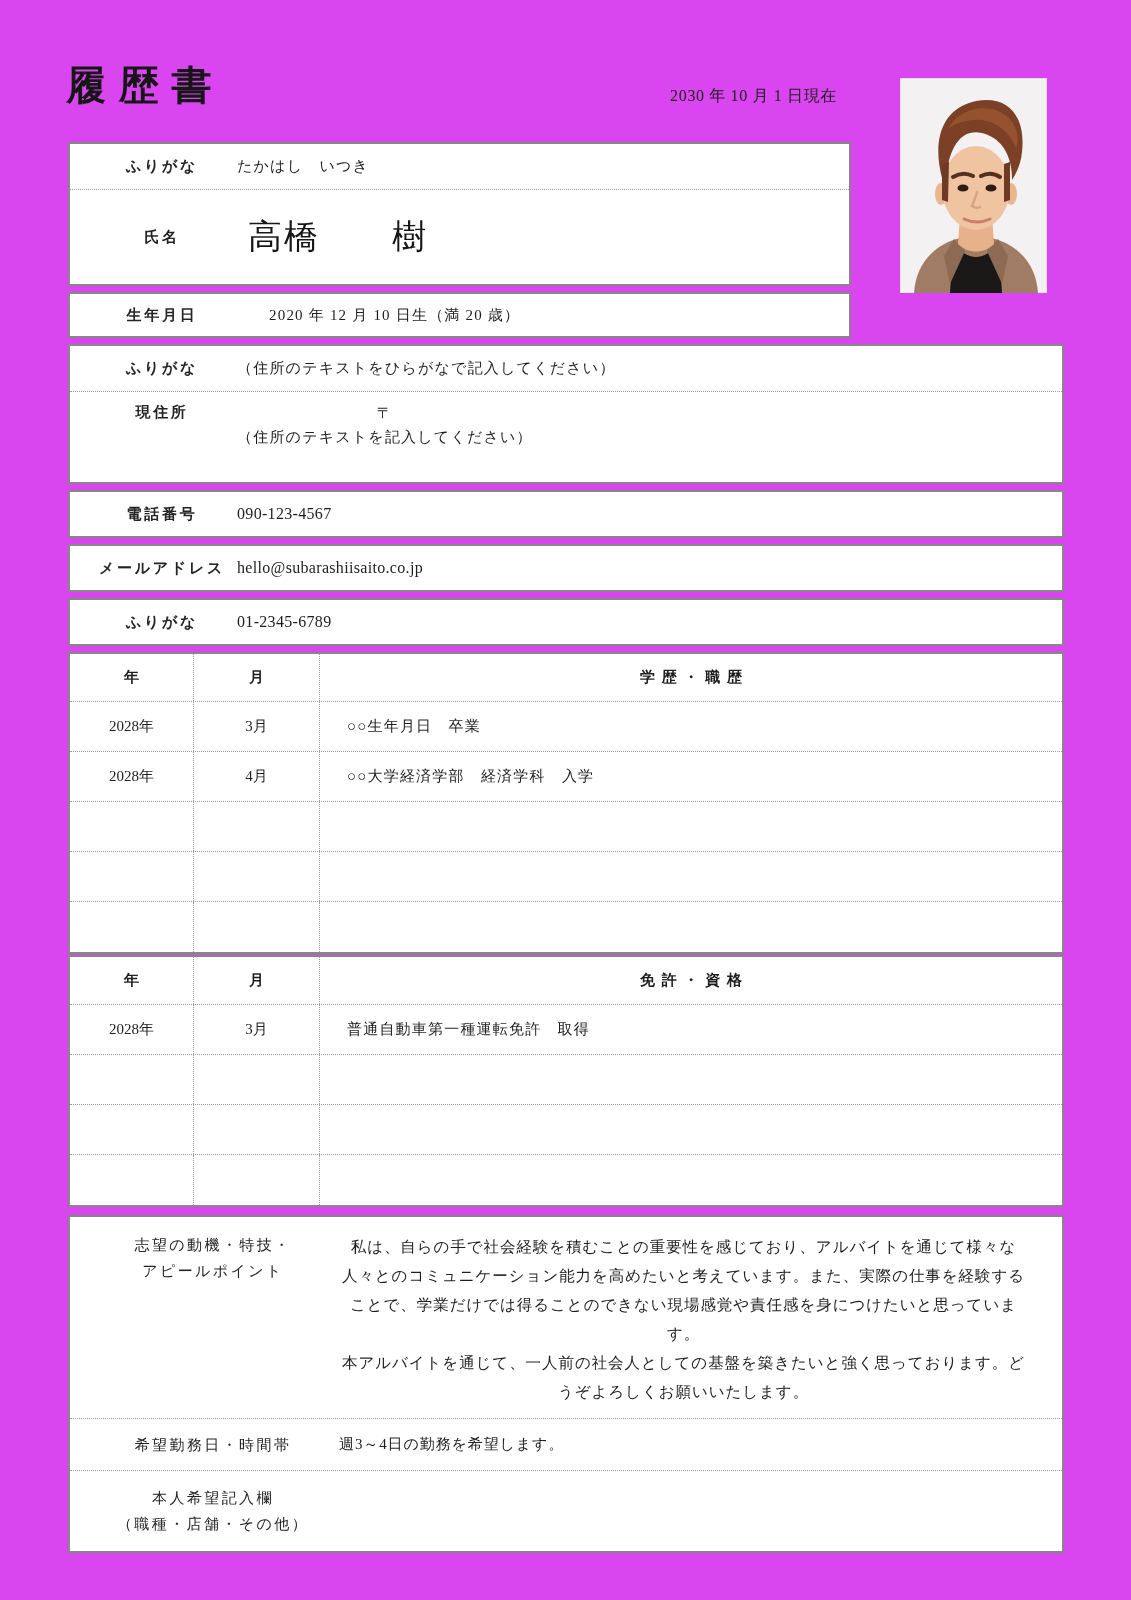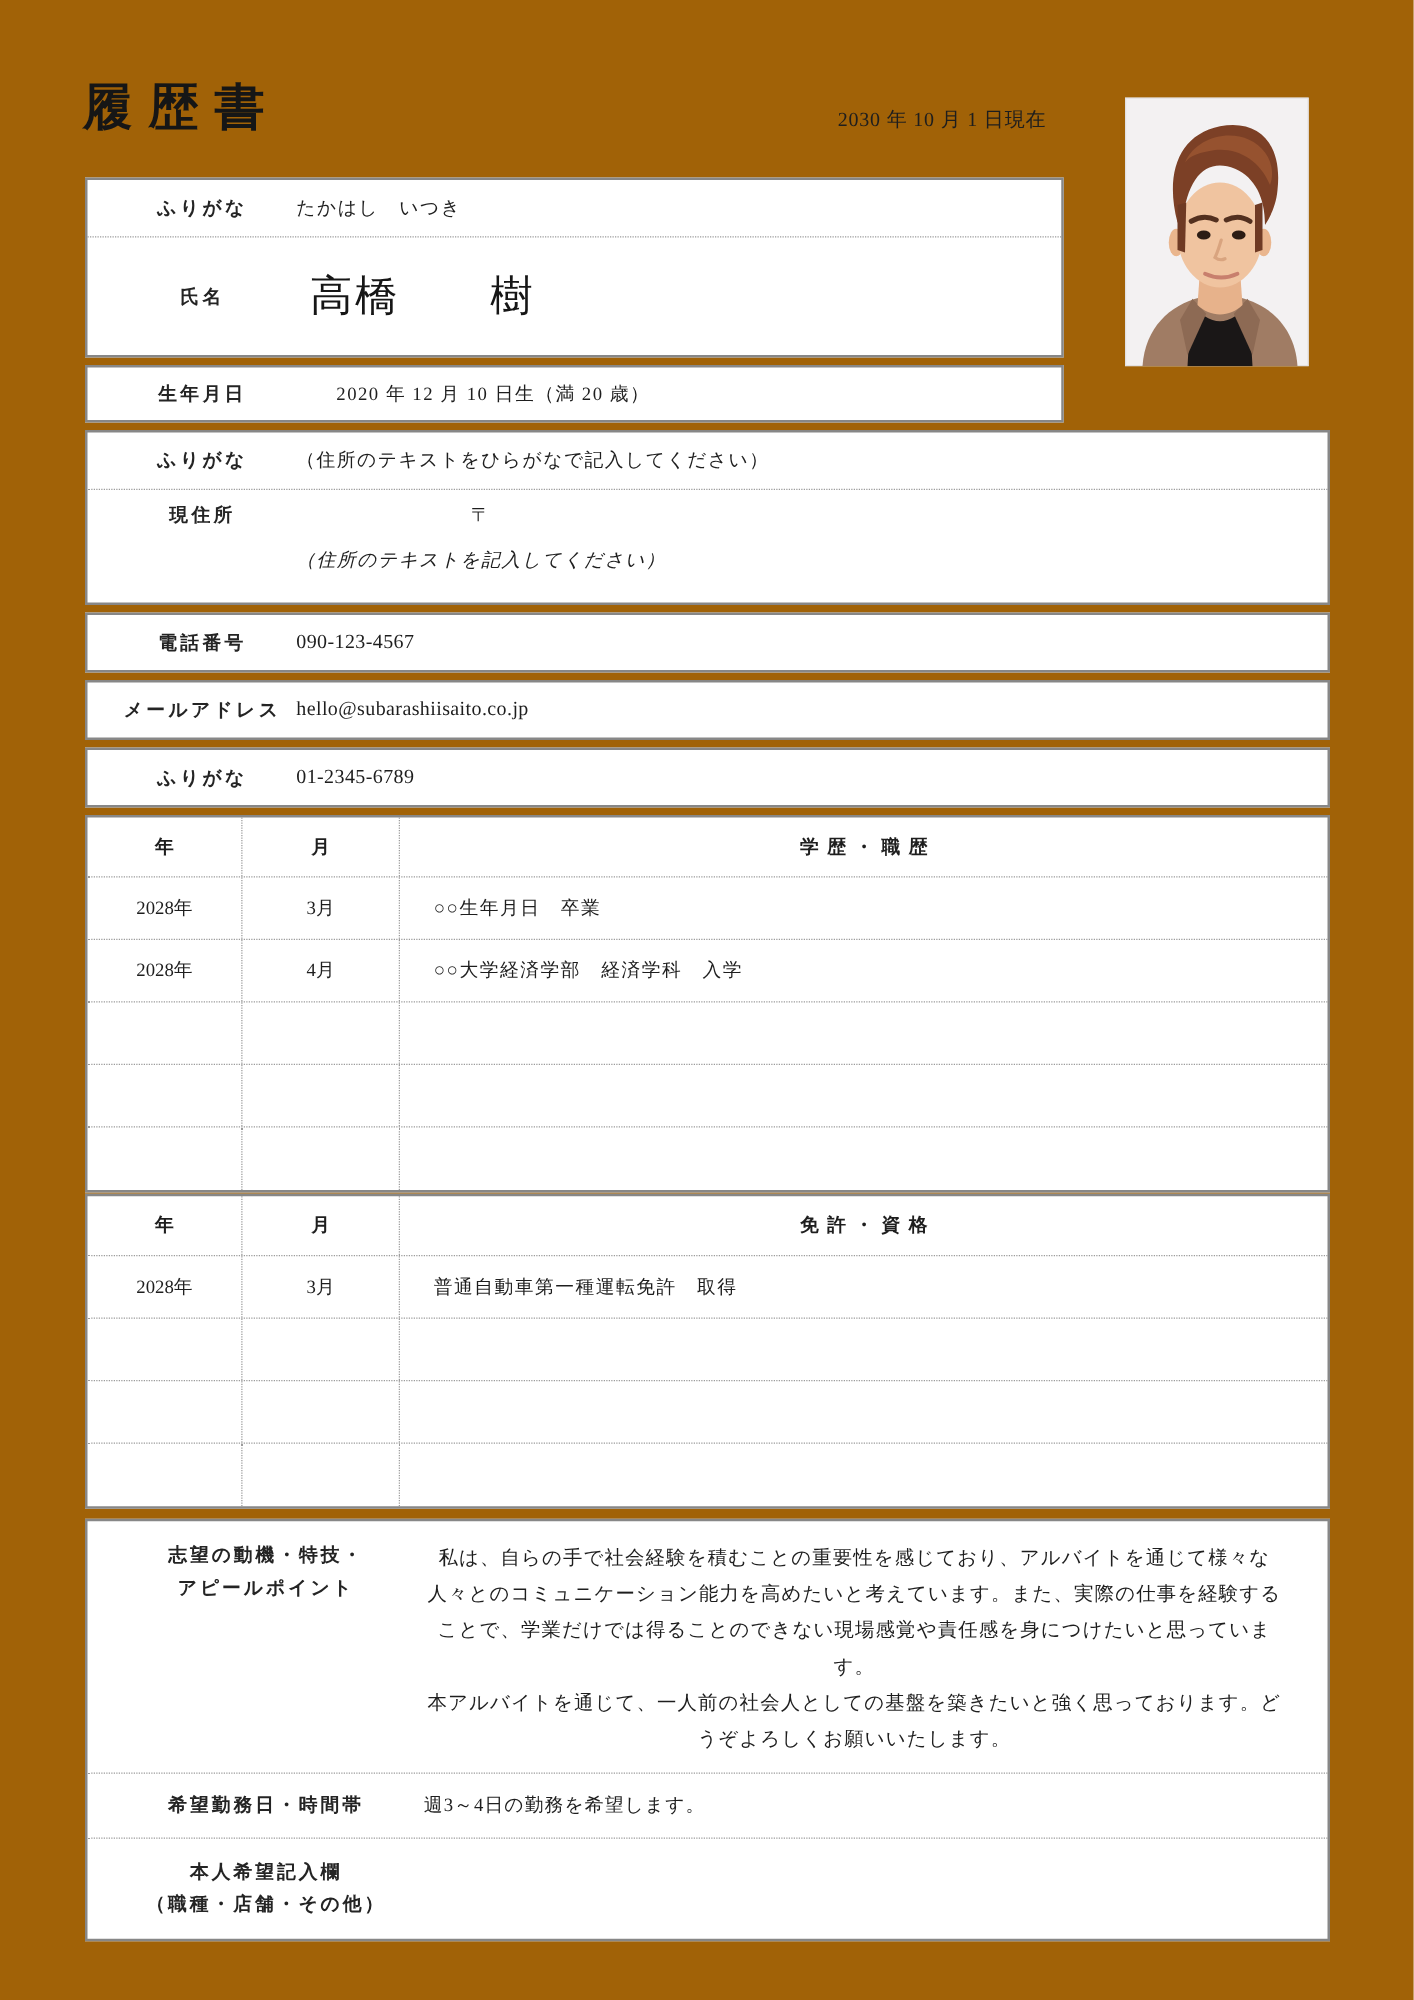--- a/index.html
+++ b/index.html
@@ -1,20 +1,20 @@
 <!DOCTYPE html>
 <html lang="ja"><head>
 <meta charset="utf-8">
 <style>
   * { margin:0; padding:0; box-sizing:border-box; }
   html,body { background:#fff; }
   .page {
     position:relative;
     width:1131px; height:1600px;
-    background:#a16207;
+    background:#d946ef;
     font-family:"Liberation Serif","DejaVu Serif",serif;
     color:#1e1e1e;
     overflow:hidden;
   }
   .title {
     position:absolute; left:66px; top:58px;
     font-size:40px; font-weight:600; letter-spacing:0.32em;
     color:#161616;
   }
   .date {
@@ -41,21 +41,21 @@
   }
   .val { font-size:15px; letter-spacing:0.08em; }
   .val-latin { font-size:16px; letter-spacing:0.02em; }
 
   .r-furigana { height:46px; }
   .r-name { height:94px;gap:11px; }
   .name-big { font-size:34px; letter-spacing:0.06em; color:#161616; }
   .r-birth { height:42px;gap:32px; }
   .r-addr { height:90px; padding-top:11px; }
   .addr-lines { font-size:15px; letter-spacing:0.08em; line-height:20px; }
-  .addr-lines .line2 { margin-top:16px;font-style:italic; }
+  .addr-lines .line2 { margin-top:4px; }
   .contact { height:48px; margin-top:6px; }
 
   
   .table { margin-top:6px; }
   .table.adjacent { margin-top:1px; }
   .trow { display:flex; height:50px; }
   .trow.thead { height:48px; }
   .trow:not(:last-child) { border-bottom:1px dotted #9b9b9b; }
   .tc { display:flex; align-items:center; justify-content:center; font-size:15px; }
   .c-year { flex:0 0 124px; border-right:1px dotted #9b9b9b; }
@@ -63,21 +63,21 @@
   .c-detail { flex:1; justify-content:flex-start; padding-left:27px; letter-spacing:0.08em; }
   .c-detail.head { justify-content:center; padding-left:0; }
   .th-txt { font-weight:700; letter-spacing:0.45em; text-indent:0.45em; }
   .th-small { font-weight:700; letter-spacing:0.3em; text-indent:0.3em; }
 
   
   .bottom { margin-top:8px; }
   .brow { display:flex; }
   .brow:not(:last-child) { border-bottom:1px dotted #9b9b9b; }
   .b-lbl {
-    font-weight:700; font-size:15px; letter-spacing:0.16em;
+    font-weight:400; font-size:15px; letter-spacing:0.16em;
     padding-left:17px; flex:0 0 269px; color:#242424; line-height:26px;
   }
   .pre { white-space:pre-line; }
   .r-motivation { min-height:162px; padding:15px 0 12px; align-items:flex-start; }
   .motivation-text {
     flex:1; font-size:15.5px; line-height:29px; letter-spacing:0.06em;
     padding-right:34px; white-space:pre-line;
   }
   .r-schedule { height:52px; align-items:center; }
   .r-request { height:80px; align-items:center; }

